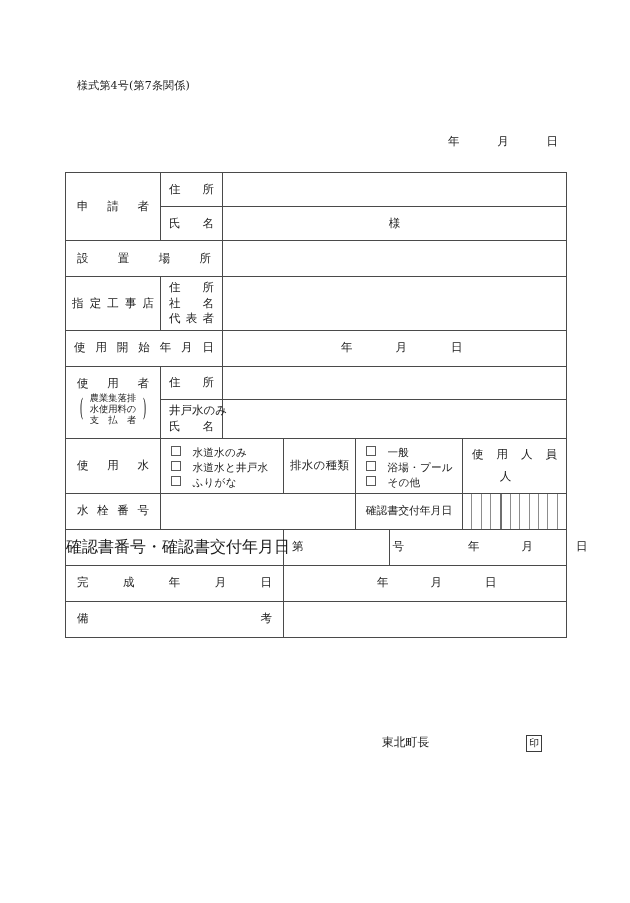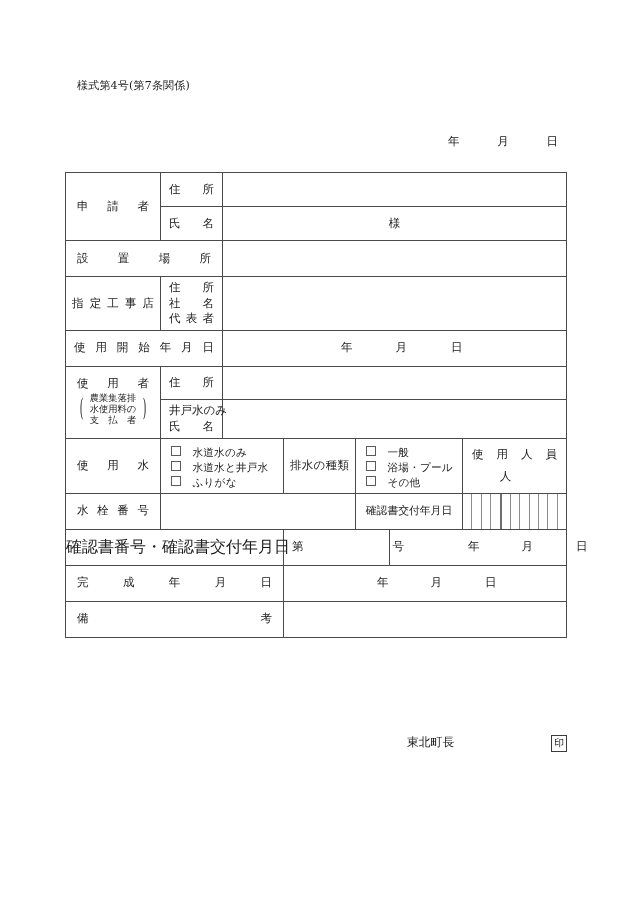--- a/index.html
+++ b/index.html
@@ -188,21 +188,20 @@
   }
   .sign-line {
     position: absolute;
     left: 382px; top: 735px;
     width: 160px;
     font-size: 11.8px;
     display: flex;
     justify-content: space-between;
     align-items: center;
     white-space: nowrap;
-    margin-left: 25px;
   }
   .seal {
     display: inline-block;
     border: 1px solid #3b3b3b;
     font-size: 9.8px;
     line-height: 1;
     padding: 2px 2px 3px 2px;
   }
   .note-line {
     position: absolute;

